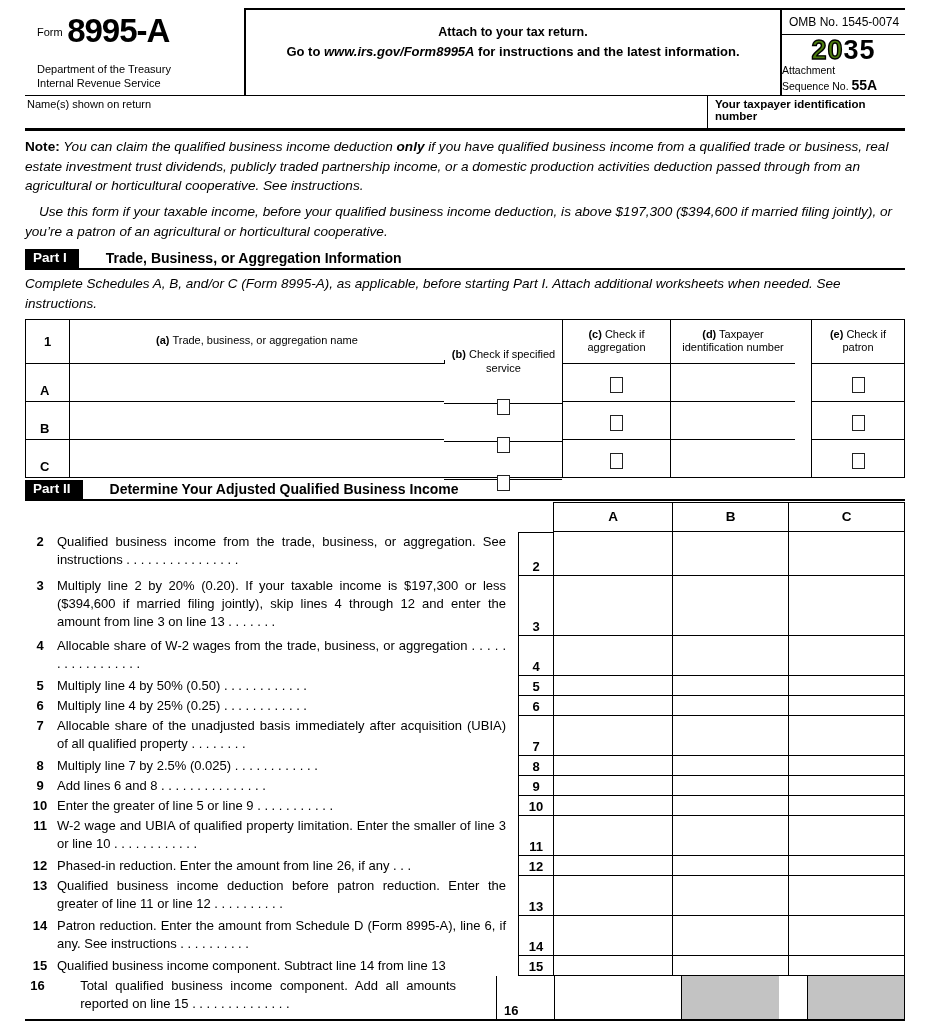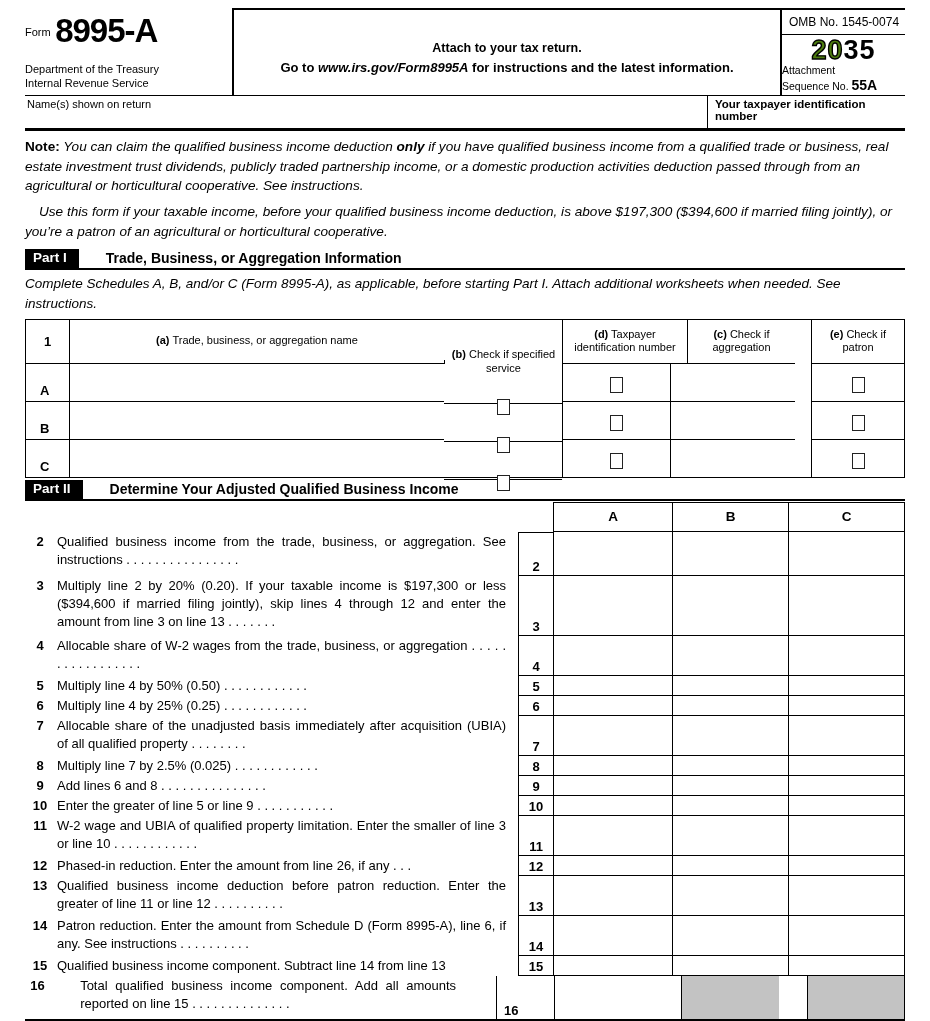--- a/index.html
+++ b/index.html
@@ -2,28 +2,28 @@
 <html><head>
 <meta charset="utf-8">
 <style>
   html,body { margin:0; padding:0; background:#fff; }
   body { width:930px; height:1021px; font-family:"Liberation Sans", sans-serif; color:#000; -webkit-font-smoothing:antialiased; }
   * { box-sizing:border-box; }
   .page { padding:8px 25px 0 25px; }
 
   
   .hdr { display:flex; }
-  .hdr-left { width:207px; padding-top:4px; }
+  .hdr-left { width:207px; padding-top:4px;margin-left:12px; }
   .form-line { white-space:nowrap; }
   .form-word { font-size:11px; vertical-align:6px; }
   .form-num { font-size:33px; font-weight:800; letter-spacing:-1px; }
   .agency { font-size:11px; line-height:1.3; margin-top:12px; }
   .hdr-center { flex:1; border-left:2px solid #000; border-right:2px solid #000; border-top:2px solid #000; text-align:center; padding-top:7px; }
   .main-title { font-size:20px; font-weight:bold; }
-  .attach-line { font-size:12.5px; font-weight:bold; margin-top:24px; }
+  .attach-line { font-size:12.5px; font-weight:bold; margin-top:8px; }
   .goto-line { font-size:13px; font-weight:bold; margin-top:5px; }
   .goto-line .url { font-style:italic; }
   .hdr-right { width:123px; border-top:2px solid #000; }
   .omb { font-size:12px; padding:5px 0 5px 7px; border-bottom:1.5px solid #000; }
   .year { text-align:center; font-size:27px; font-weight:bold; letter-spacing:1px; padding-top:1px; line-height:1.05; }
   .year .outline { color:#4d7c0f; -webkit-text-stroke:1.4px #000; text-shadow:0 0 0 #000; }
   .attach-seq { font-size:10.5px; line-height:1.25; }
   .attach-seq .seq { font-size:14px; font-weight:bold; }
 
   .name-row { display:flex; border-top:1.5px solid #000; border-bottom:3px solid #000; height:36px; }
@@ -130,25 +130,25 @@
 
   <div class="t1">
     <div class="t1-row t1-hrow first">
       <div class="t1-cell c-num t1-hnum">1</div>
       <div class="t1-cell c-a t1-hcell">
           <div><span class="key">(a)</span><span> Trade, business, or aggregation name</span></div>
         </div>
       <div class="t1-cell c-b t1-hcell">
           <div><span class="key">(b)</span><span> Check if specified service</span></div>
         </div>
+      <div class="t1-cell c-c t1-hcell">
+          <div><span class="key">(c)</span><span> Check if aggregation</span></div>
+        </div>
       <div class="t1-cell c-d t1-hcell">
           <div><span class="key">(d)</span><span> Taxpayer identification number</span></div>
-        </div>
-      <div class="t1-cell c-c t1-hcell">
-          <div><span class="key">(c)</span><span> Check if aggregation</span></div>
         </div>
       <div class="t1-cell c-e t1-hcell">
           <div><span class="key">(e)</span><span> Check if patron</span></div>
         </div>
     </div>
 
     <div class="t1-row t1-drow">
       <div class="t1-cell c-num t1-letter">A</div>
       <div class="t1-cell c-a"></div>
       <div class="t1-cell c-b cb-cell">

